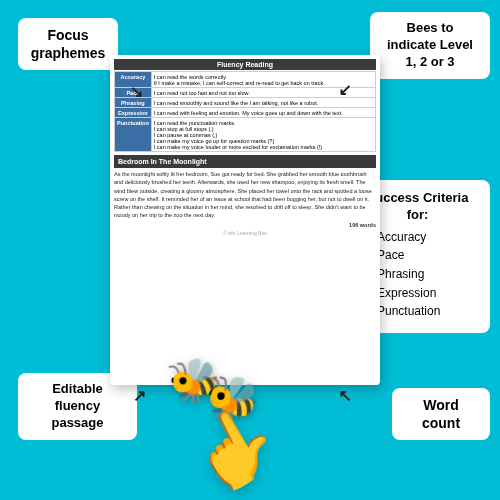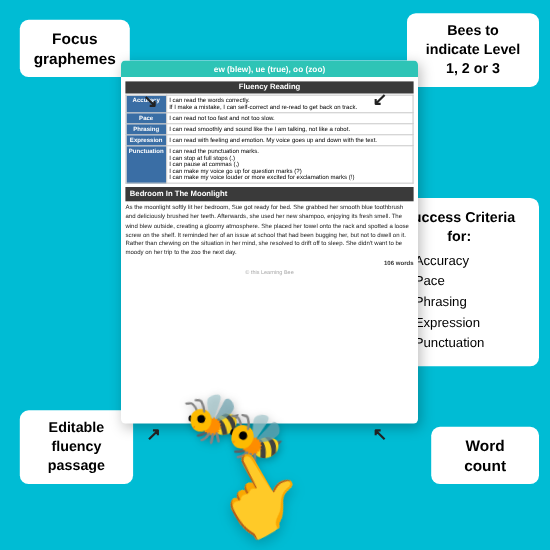--- a/index.html
+++ b/index.html
@@ -60,21 +60,21 @@
       font-weight: normal;
     }
 
     .success-criteria ul li {
       margin-bottom: 3px;
     }
 
     .editable-label {
       bottom: 60px;
       left: 18px;
-      width: 103px;
+      width: 119px;
       font-size: 13px;
     }
 
     .word-count-label {
       bottom: 60px;
       right: 10px;
       width: 98px;
       font-size: 14px;
     }
 
@@ -248,21 +248,20 @@
     <li>Expression</li>
     <li>Punctuation</li>
   </ul>
 </div>
 
 <div class="label-box editable-label">Editable fluency passage</div>
 
 <div class="label-box word-count-label">Word count</div>
 
 <div class="doc-card">
-  <div class="grapheme-header">ew (blew), ue (true), oo (zoo)</div>
 
   <div class="fluency-section">
     <div class="fluency-title">Fluency Reading</div>
     <table class="fluency-table">
       <tbody>
         <tr>
           <td class="label-col">Accuracy</td>
           <td style="white-space: pre-line;">I can read the words correctly.
 If I make a mistake, I can self-correct and re-read to get back on track.</td>
         </tr>

